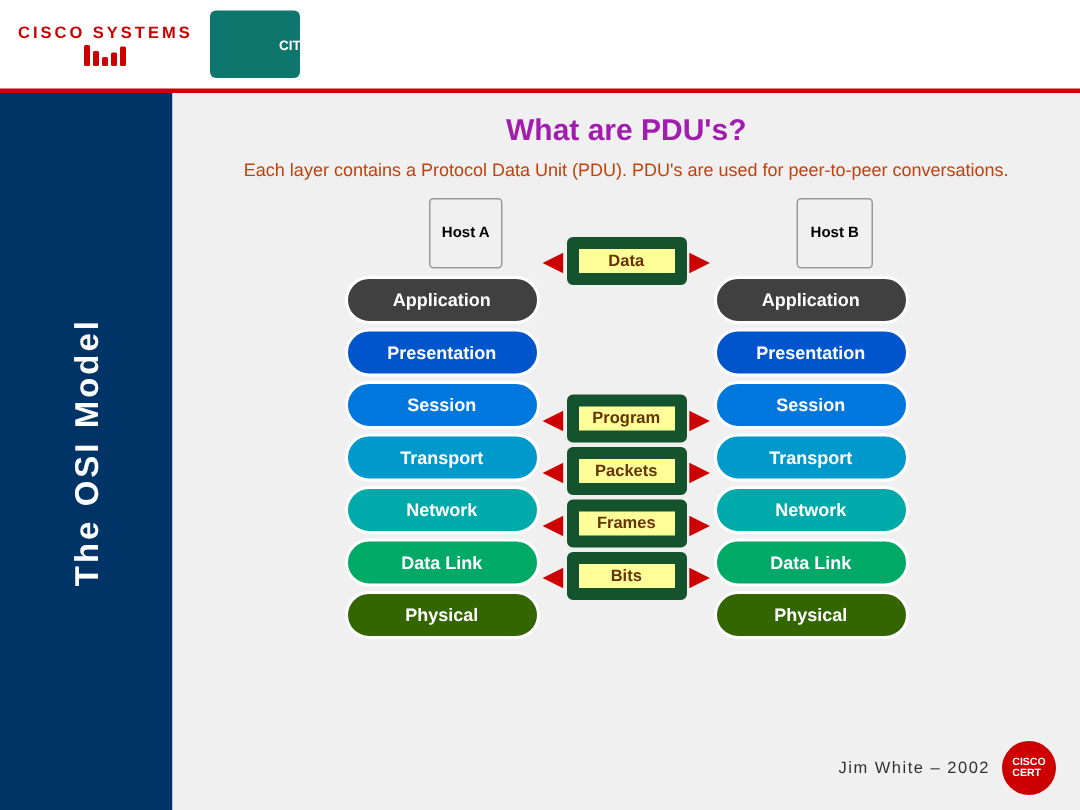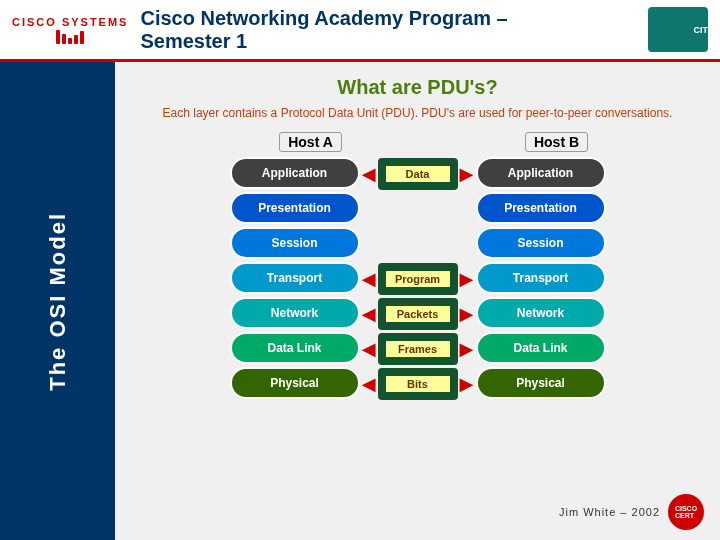--- a/index.html
+++ b/index.html
@@ -89,21 +89,21 @@
       flex: 1;
       padding: 14px 16px 10px 16px;
       background: #f0f0f0;
       display: flex;
       flex-direction: column;
     }
 
     .page-title {
       font-size: 20px;
       font-weight: bold;
-      color: #4d7c0f;
+      color: #a21caf;
       text-align: center;
       margin-bottom: 6px;
     }
 
     .description {
       font-size: 12px;
       color: #c2410c;
       text-align: center;
       margin-bottom: 10px;
       line-height: 1.4;
@@ -119,26 +119,26 @@
 
     .host-column {
       display: flex;
       flex-direction: column;
       align-items: center;
       gap: 3px;
       width: 130px;
     }
 
     .host-label {
-      font-size: 14px;
+      font-size: 10px;
       font-weight: bold;
       color: #000;
       background: #f0f0f0;
       border: 1px solid #999;
-      padding: 1px 8px;
+      padding: 17px 8px;
       border-radius: 3px;
       margin-bottom: 2px;
       margin-left: 32px;
     }
 
     .layer-box {
       width: 130px;
       height: 32px;
       border-radius: 16px;
       display: flex;
@@ -237,24 +237,20 @@
   <div class="cisco-logo">
     <div class="cisco-logo-text">CISCO SYSTEMS</div>
     <div class="cisco-logo-bars">
       <div class="cisco-bar" style="width:4px;height:14px;"></div>
       <div class="cisco-bar" style="width:4px;height:10px;align-self:flex-end;"></div>
       <div class="cisco-bar" style="width:4px;height:6px;align-self:flex-end;"></div>
       <div class="cisco-bar" style="width:4px;height:9px;align-self:flex-end;"></div>
       <div class="cisco-bar" style="width:4px;height:13px;align-self:flex-end;"></div>
     </div>
   </div>
-  <div class="header-title">
-    <div>Cisco Networking Academy Program –</div>
-    <div>Semester 1</div>
-  </div>
   <div class="cit-logo">
     <span>CIT</span>
   </div>
 </div>
 
 <div class="main">
 
   <div class="sidebar">
     <div class="sidebar-label">The OSI Model</div>
   </div>

